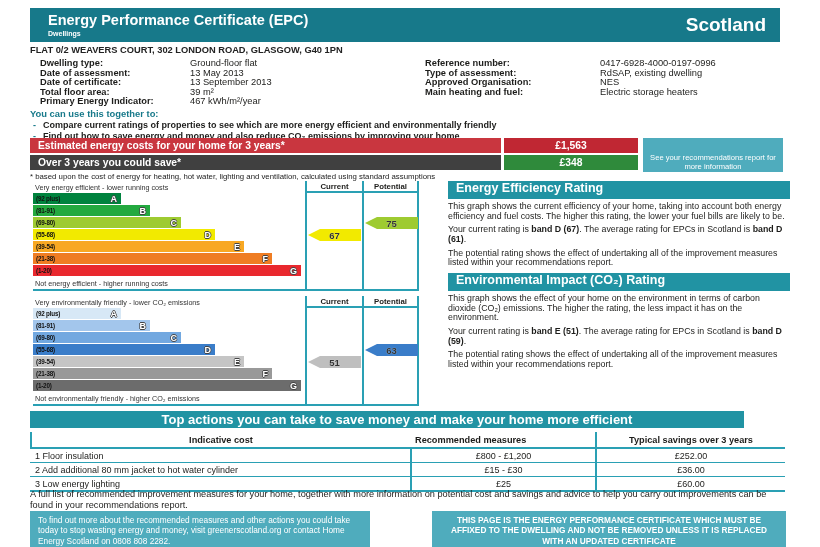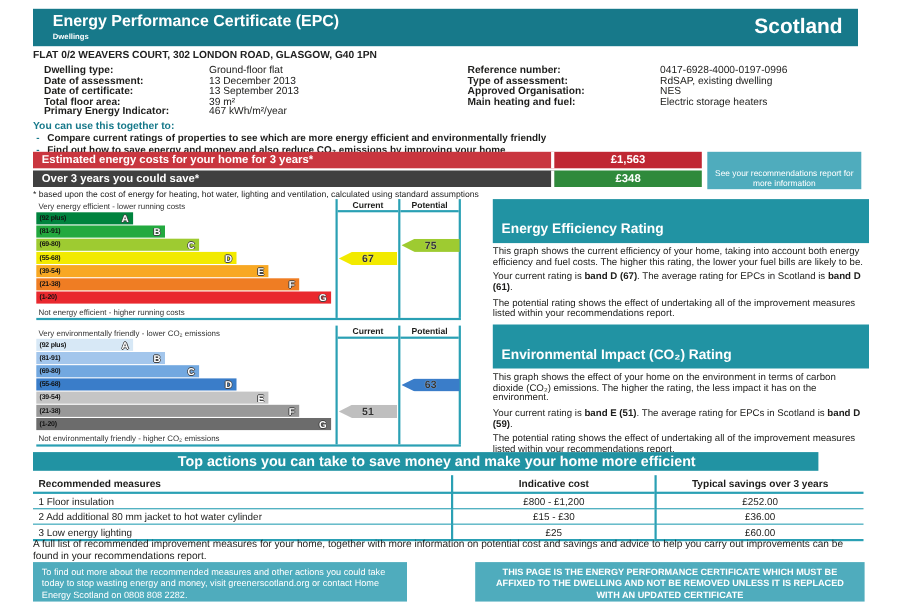--- a/index.html
+++ b/index.html
@@ -47,21 +47,21 @@
   .band-bar { height:11px; display:flex; align-items:center; justify-content:space-between; padding:0 4px 0 3px; }
   .band-range { font-size:6.3px; font-weight:bold; color:#111; letter-spacing:-0.2px; }
   .band-letter { font-size:9px; font-weight:bold; color:#fff; text-shadow:-0.8px 0 #444,0.8px 0 #444,0 -0.8px #444,0 0.8px #444; }
   .epc-col { width:57px; border-left:2px solid #2AA0B4; position:relative; }
   .epc-col:last-child { border-right:2px solid #2AA0B4; }
   .epc-col-head { height:12px; line-height:12px; text-align:center; font-size:7.8px; font-weight:bold; border-bottom:2px solid #2AA0B4; }
   .arrow { position:absolute; left:1px; width:53px; height:12px; clip-path:polygon(0 50%,12px 0,100% 0,100% 100%,12px 100%); display:flex; align-items:center; justify-content:center; font-size:9.5px; font-weight:bold; color:#333; text-shadow:0 0 1px rgba(255,255,255,0.7); }
 
   .right-col { position:absolute; left:418px; width:342px; }
   .panel { margin-bottom:5px; }
-  .panel-head { color:#fff; font-weight:bold; font-size:12.5px; padding:20px 8px; height:18px; }
+  .panel-head { color:#fff; font-weight:bold; font-size:12.5px; padding:0 8px; height:18px; }
   .panel-body { font-size:8.8px; line-height:1.1; margin-top:3px; }
   .panel-body p { margin-bottom:4px; }
   .b { font-weight:bold; }
 
   
   .actions-banner { position:absolute; top:411px; left:30px; width:714px; height:17px; line-height:17px; color:#fff; font-weight:bold; font-size:13px; text-align:center;padding-left:20px; }
   .rec-table { position:absolute; top:432px; left:30px; width:755px; display:grid; grid-template-columns:380px 185px 190px; }
   .tcell { font-size:9px; padding:2px 0 1px 0; border-bottom:1.5px solid #2AA0B4; }
   .th { font-weight:bold; font-size:9.2px; border-bottom:2px solid #2AA0B4; padding:3px 0 2px 0; }
   .tleft { padding-left:5px; text-align:left; }
@@ -89,21 +89,21 @@
     <div class="hdr-region">Scotland</div>
   </div>
 
   <div class="address">FLAT 0/2 WEAVERS COURT, 302 LONDON ROAD, GLASGOW, G40 1PN</div>
 
   <div class="details">
     <div class="dcol dcol-left">
       <div class="dlabel">Dwelling type:</div>
       <div>Ground-floor flat</div>
       <div class="dlabel">Date of assessment:</div>
-      <div>13 December 2013</div>
+      <div>13 May 2013</div>
       <div class="dlabel">Date of certificate:</div>
       <div>13 September 2013</div>
       <div class="dlabel">Total floor area:</div>
       <div>39 m²</div>
       <div class="dlabel">Primary Energy Indicator:</div>
       <div>467 kWh/m²/year</div>
     </div>
     <div class="dcol dcol-right">
       <div class="dlabel">Reference number:</div>
       <div>0417-6928-4000-0197-0996</div>
@@ -242,21 +242,21 @@
         <div class="band-row">
             <div class="band-bar" style="width: 268px; background: rgb(108, 108, 108);">
               <span class="band-range">(1-20)</span>
               <span class="band-letter">G</span>
             </div>
           </div>
         <div class="epc-bottomlabel">Not environmentally friendly - higher CO₂ emissions</div>
       </div>
       <div class="epc-col">
         <div class="epc-col-head">Current</div>
-        <div class="arrow" style="top: 60px; background: rgb(191, 191, 191); margin-top: 12px;">51</div>
+        <div class="arrow" style="top: 60px; background: rgb(191, 191, 191);">51</div>
       </div>
       <div class="epc-col">
         <div class="epc-col-head">Potential</div>
         <div class="arrow" style="top: 48px; background: rgb(58, 125, 201);">63</div>
       </div>
     </div>
 
     <div class="right-col">
       <div class="panel">
         <div class="panel-head" style="background: rgb(33, 147, 163);">Energy Efficiency Rating</div>
@@ -273,22 +273,22 @@
           <p><span>Your current rating is </span><span class="b">band E (51)</span><span>. The average rating for EPCs in Scotland is </span><span class="b">band D (59)</span><span>.</span></p>
           <p>The potential rating shows the effect of undertaking all of the improvement measures listed within your recommendations report.</p>
         </div>
       </div>
     </div>
   </div>
 
   <div class="actions-banner" style="background: rgb(33, 147, 163);">Top actions you can take to save money and make your home more efficient</div>
 
   <div class="rec-table">
+    <div class="tcell th tcenter vline">Indicative cost</div>
     <div class="tcell th tleft">Recommended measures</div>
-    <div class="tcell th tcenter vline">Indicative cost</div>
     <div class="tcell th tcenter vline">Typical savings over 3 years</div>
 
     <div class="tcell tleft">1 Floor insulation</div>
     <div class="tcell tcenter vline">£800 - £1,200</div>
     <div class="tcell tcenter vline">£252.00</div>
 
     <div class="tcell tleft">2 Add additional 80 mm jacket to hot water cylinder</div>
     <div class="tcell tcenter vline">£15 - £30</div>
     <div class="tcell tcenter vline">£36.00</div>
 

